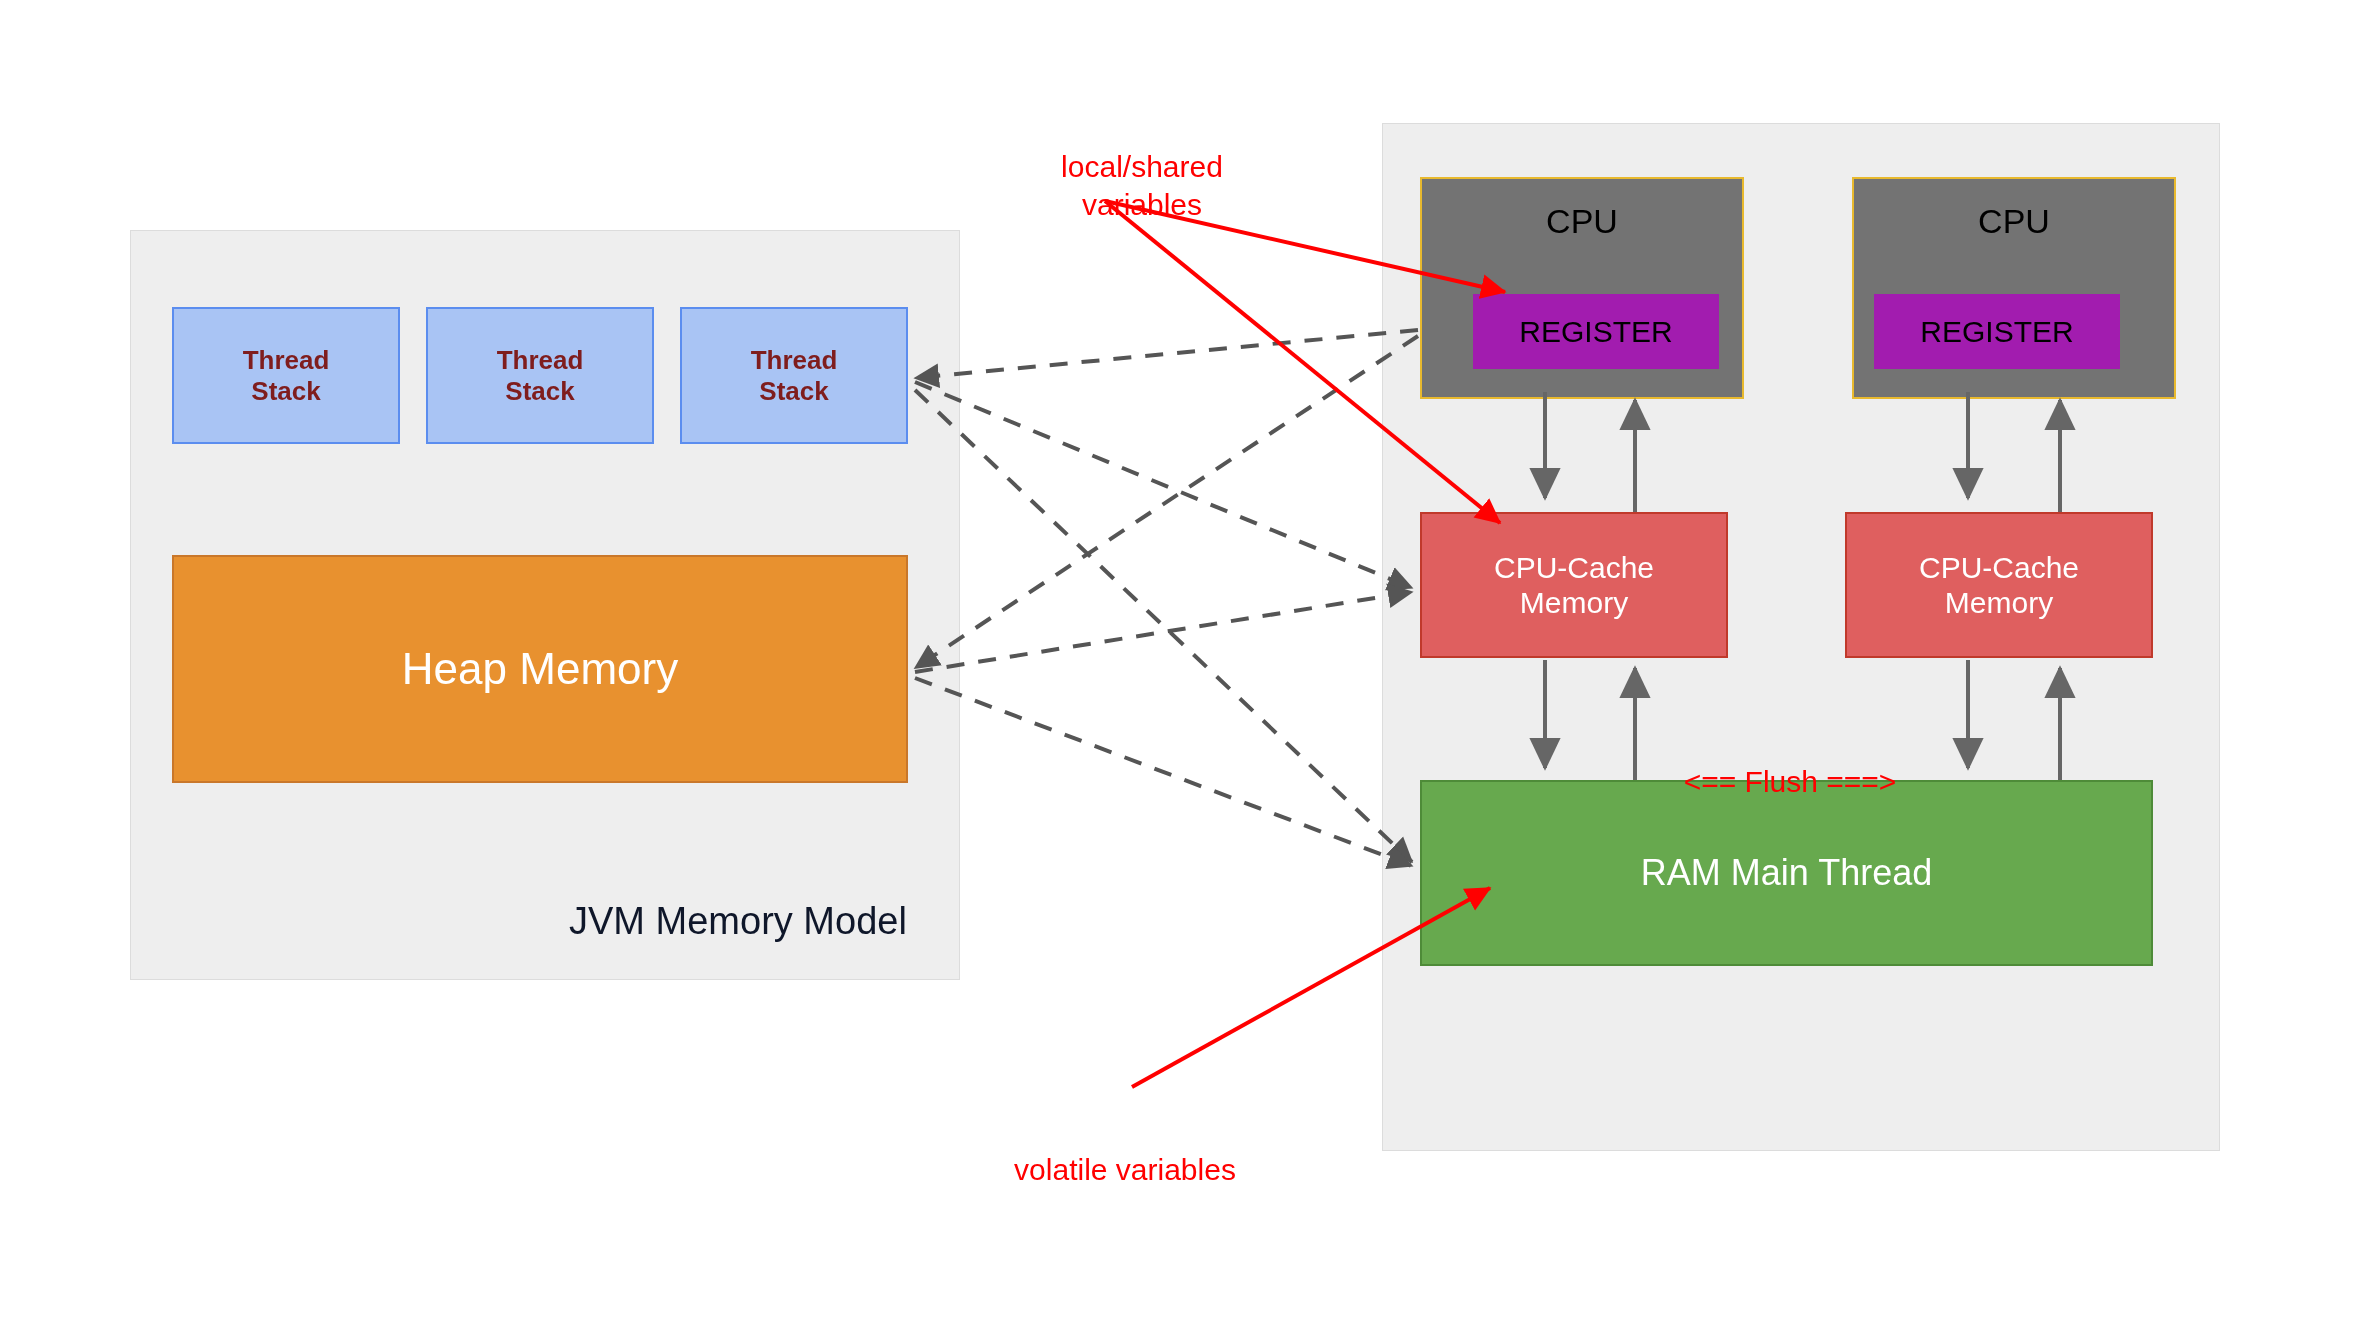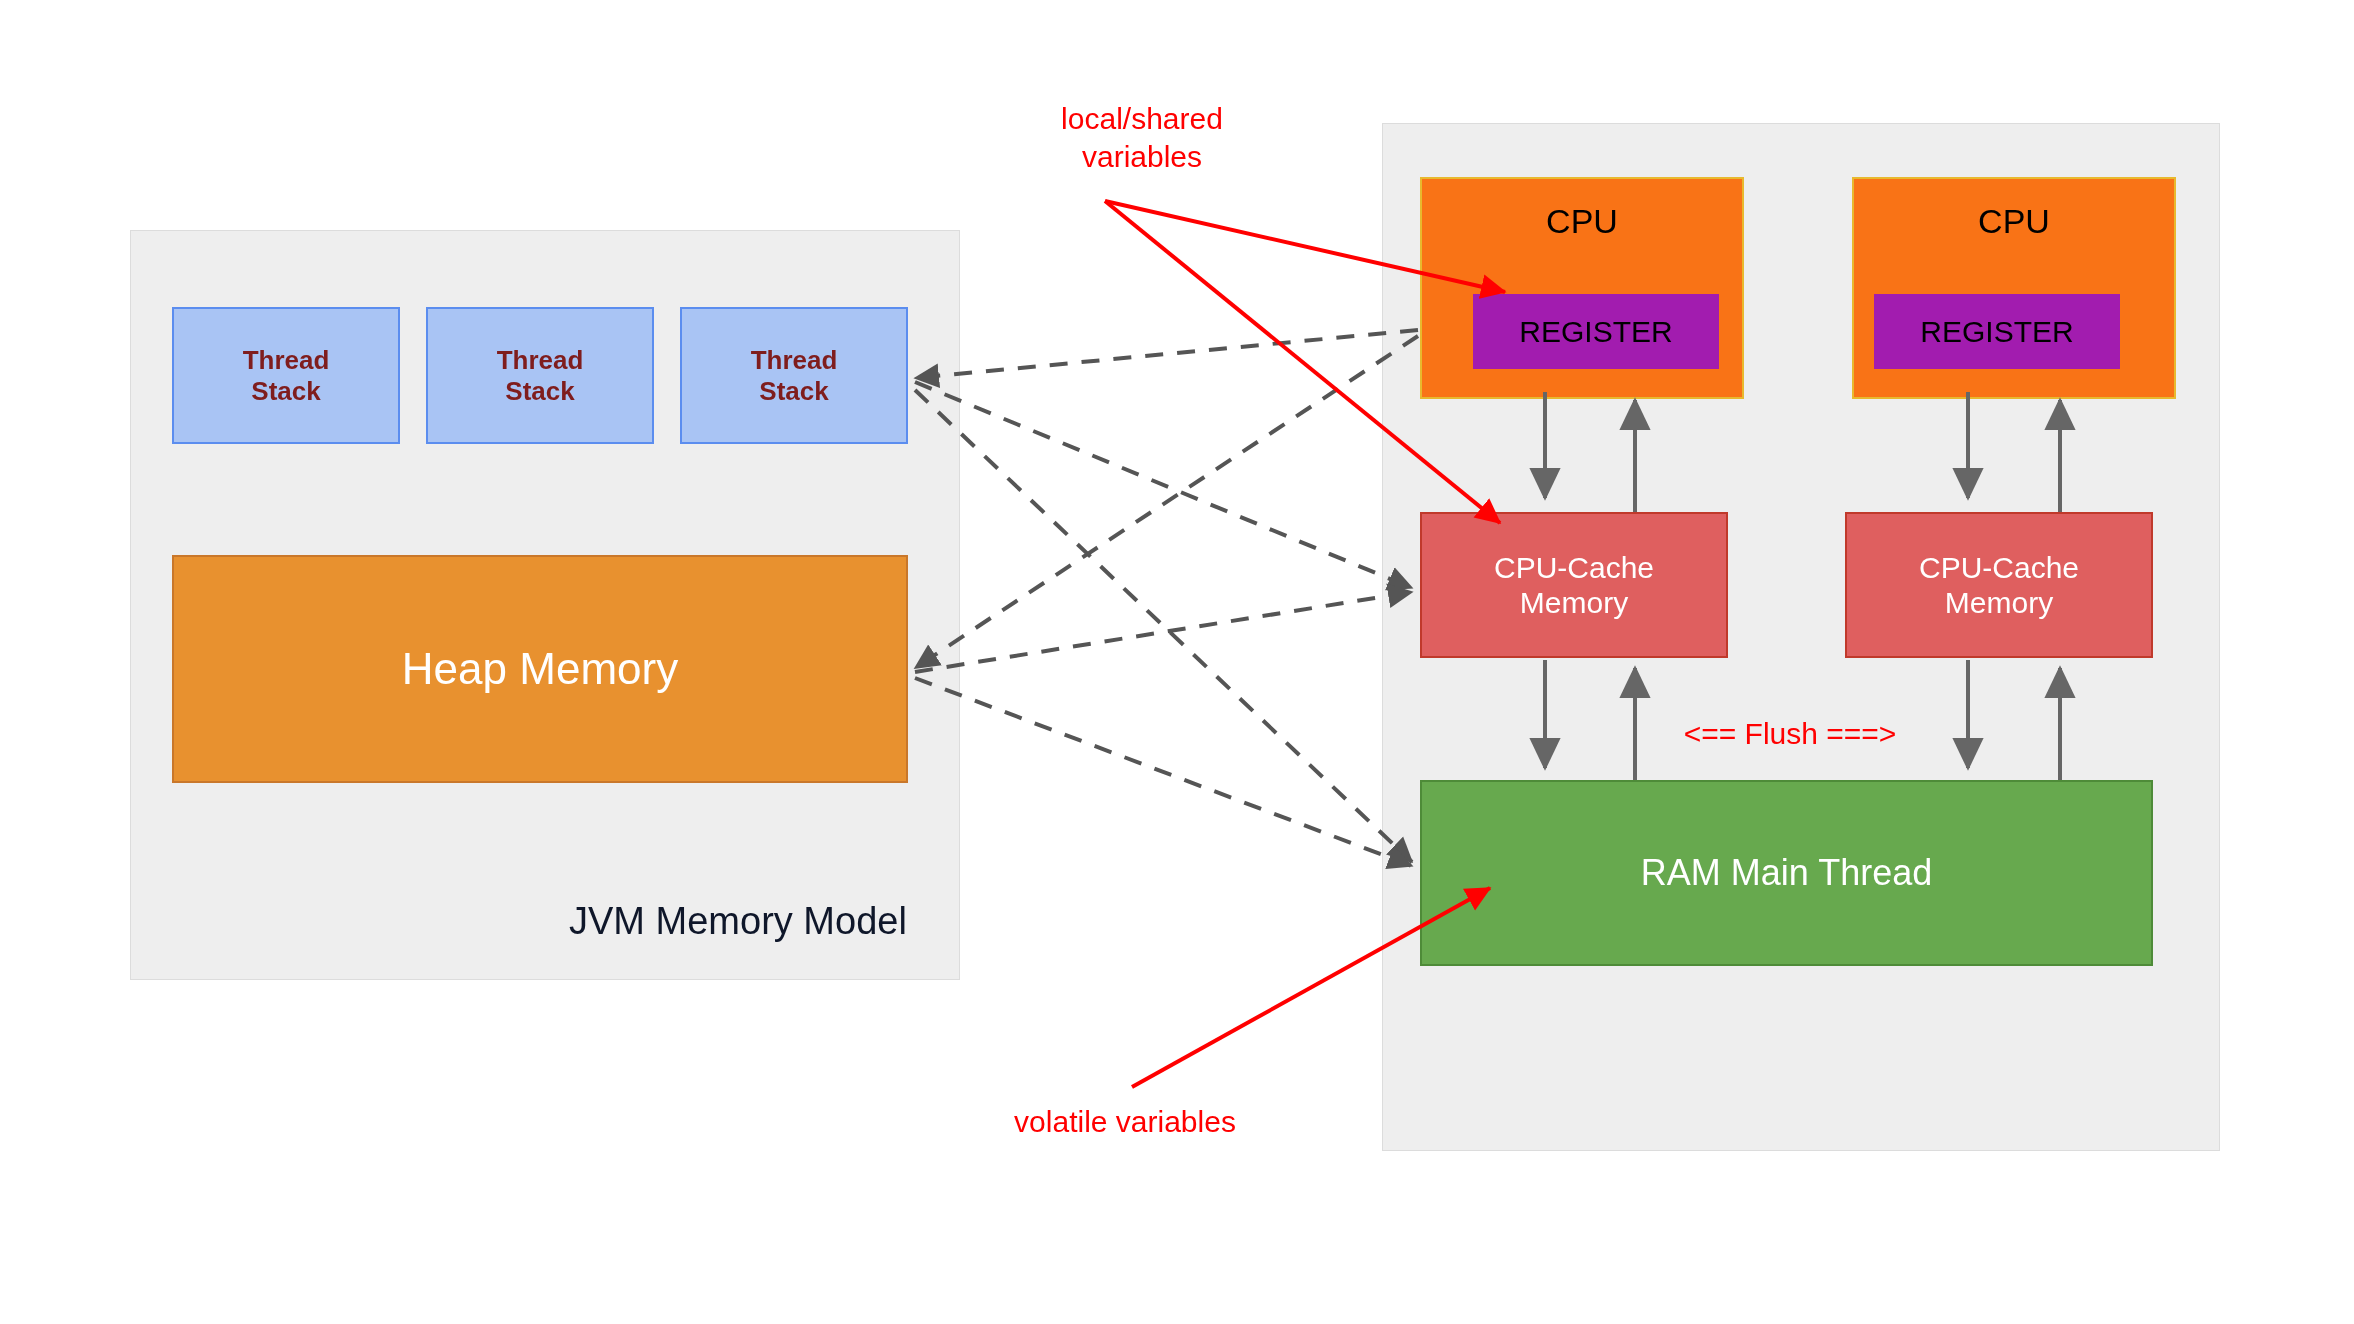--- a/index.html
+++ b/index.html
@@ -58,21 +58,21 @@
     font-size: 26px;
     font-weight: bold;
   }
   .heap {
     background: #e8912f;
     border: 2px solid #c9772a;
     color: #ffffff;
     font-size: 44px;
   }
   .cpu {
-    background: #f97316;
+    background: #737373;
     border: 2px solid #e8b92e;
     color: #000000;
     font-size: 34px;
     align-items: flex-start;
     padding-top: 22px;
   }
   .register {
     background: #a21caf;
     color: #000000;
     font-size: 30px;
@@ -90,20 +90,21 @@
     color: #ffffff;
     font-size: 36px;
   }
   .annot {
     position: absolute;
     color: #ff0000;
     font-size: 30px;
     line-height: 1.25;
     white-space: pre-line;
     text-align: center;
+    margin-top: 48px;
   }
   #arrow-layer {
     position: absolute;
     left: 0; top: 0;
     width: 2354px;
     height: 1324px;
     pointer-events: none;
   }
 </style>
 </head>

